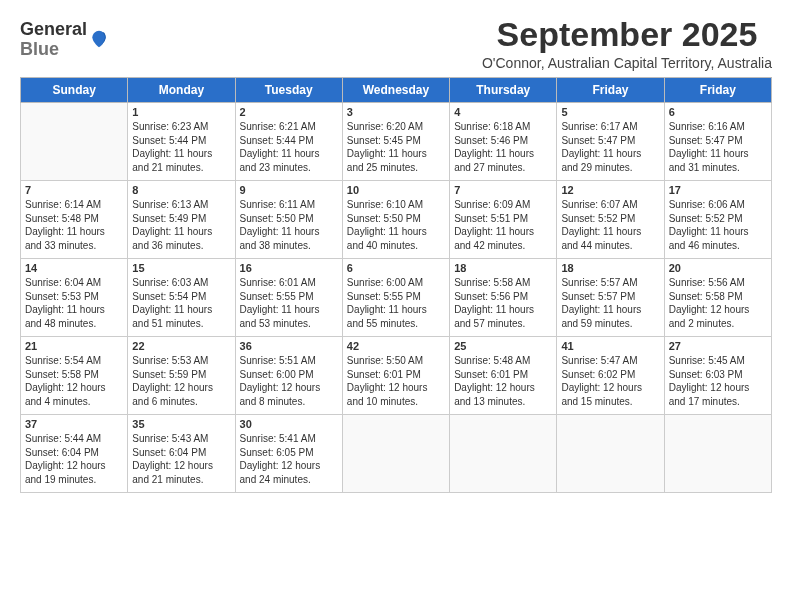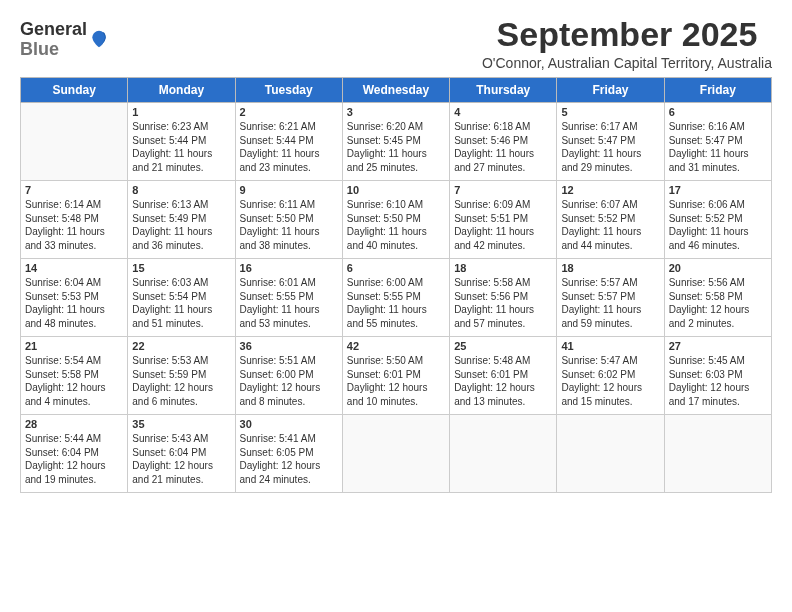--- a/index.html
+++ b/index.html
@@ -241,21 +241,21 @@
             <span class="day-num">41</span>
             <div class="cell-info">Sunrise: 5:47 AM<br>Sunset: 6:02 PM<br>Daylight: 12 hours<br>and 15 minutes.</div>
           </td>
           <td>
             <span class="day-num">27</span>
             <div class="cell-info">Sunrise: 5:45 AM<br>Sunset: 6:03 PM<br>Daylight: 12 hours<br>and 17 minutes.</div>
           </td>
         </tr>
         <tr>
           <td>
-            <span class="day-num">28</span>
+            <span class="day-num">37</span>
             <div class="cell-info">Sunrise: 5:44 AM<br>Sunset: 6:04 PM<br>Daylight: 12 hours<br>and 19 minutes.</div>
           </td>
           <td>
             <span class="day-num">35</span>
             <div class="cell-info">Sunrise: 5:43 AM<br>Sunset: 6:04 PM<br>Daylight: 12 hours<br>and 21 minutes.</div>
           </td>
           <td>
             <span class="day-num">30</span>
             <div class="cell-info">Sunrise: 5:41 AM<br>Sunset: 6:05 PM<br>Daylight: 12 hours<br>and 24 minutes.</div>
           </td>

